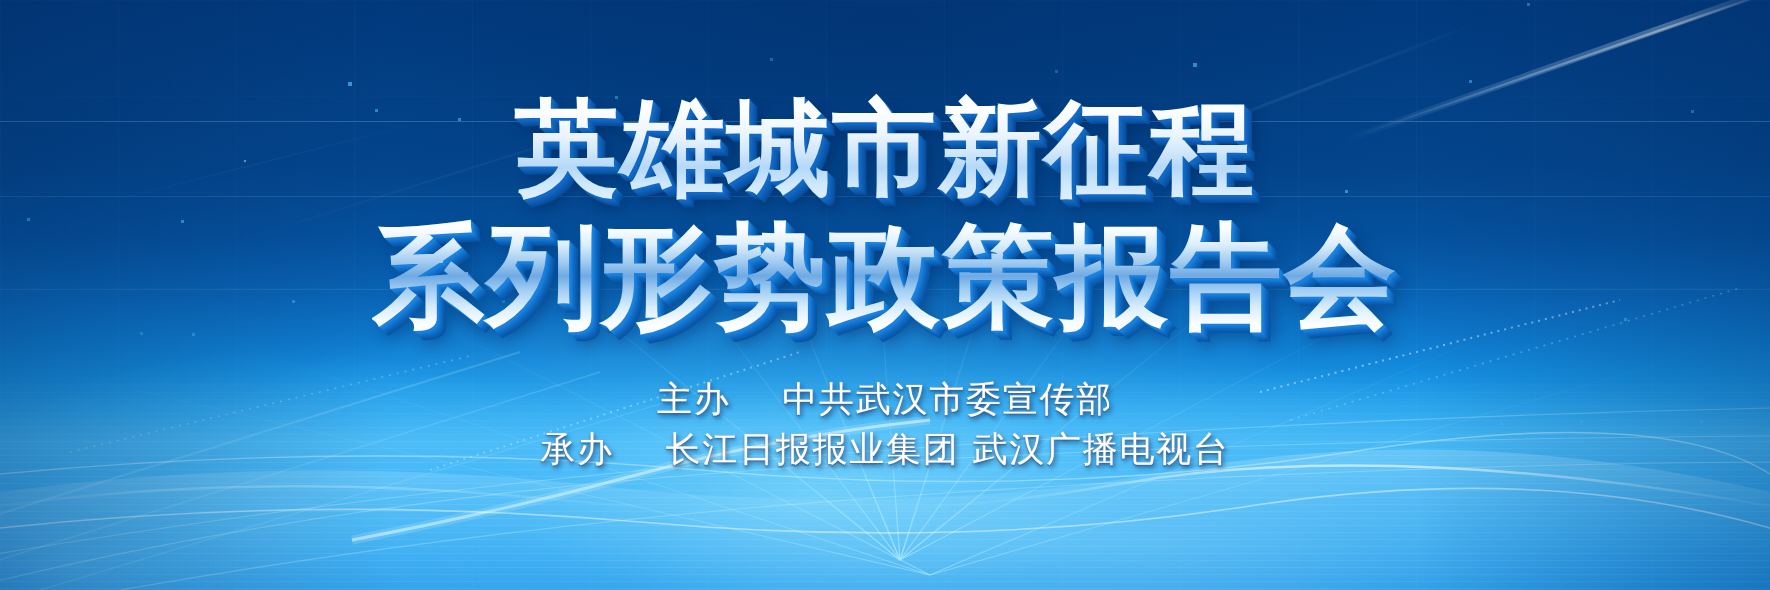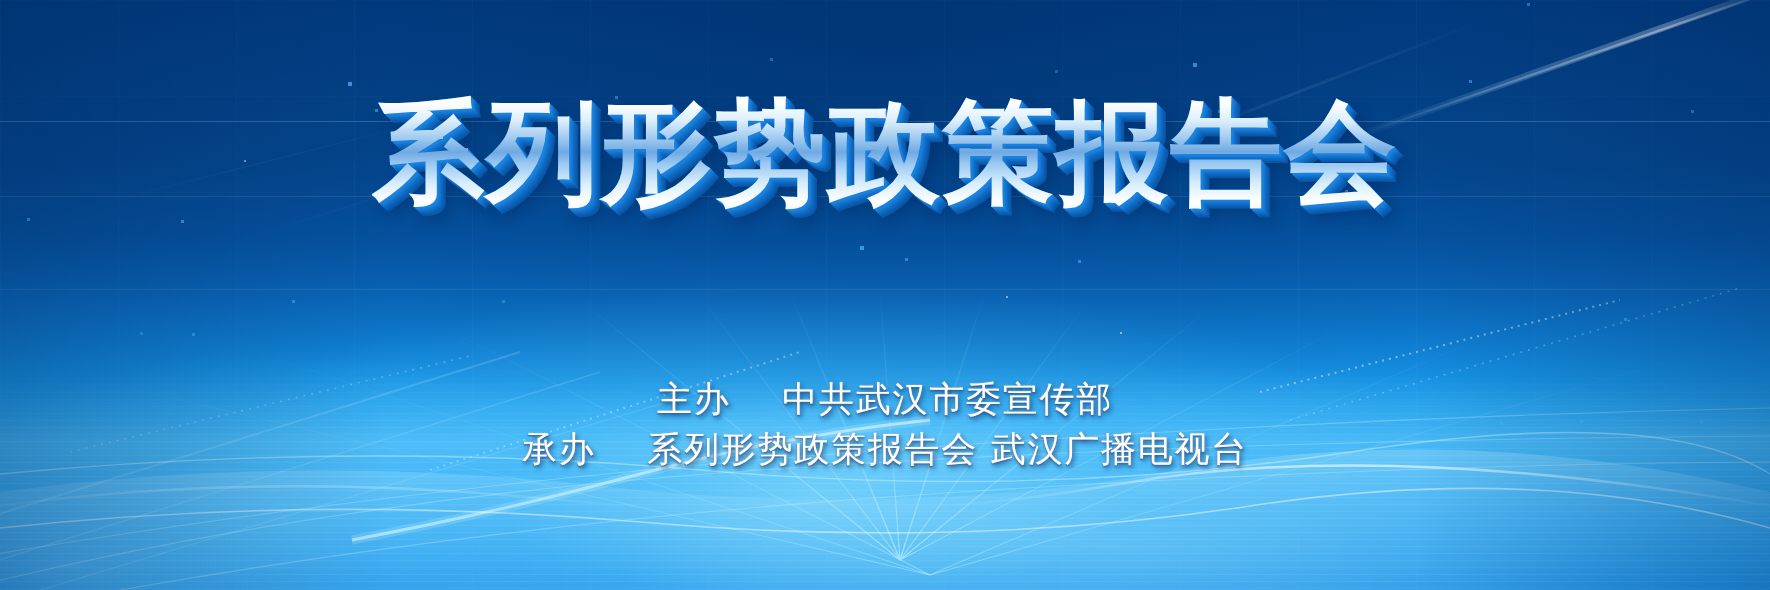--- a/index.html
+++ b/index.html
@@ -336,32 +336,36 @@
         <rect x="1006" y="296" width="2" height="2"></rect>
         <rect x="244" y="160" width="2" height="2"></rect>
         <rect x="700" y="160" width="2" height="2"></rect>
       </g>
     </svg>
   </div>
 
   <div class="layer" id="bg-vignette"></div>
 
   <div id="title-block">
+    <div id="title-line-1" class="title-line">
+      <span class="extrude">英雄城市新征程</span>
+      <span class="shine">英雄城市新征程</span>
+    </div>
     <div id="title-line-2" class="title-line">
       <span class="extrude">系列形势政策报告会</span>
       <span class="shine">系列形势政策报告会</span>
     </div>
   </div>
 
   <div id="credits">
     <div id="credit-line-1" class="credit-line">
       <span>主办</span>
       <span class="credit-gap"></span>
       <span>中共武汉市委宣传部</span>
     </div>
     <div id="credit-line-2" class="credit-line">
       <span>承办</span>
       <span class="credit-gap"></span>
-      <span>系列形势政策报告会 武汉广播电视台</span>
+      <span>长江日报报业集团 武汉广播电视台</span>
     </div>
   </div>
 
 </div>
 
 </body></html>

